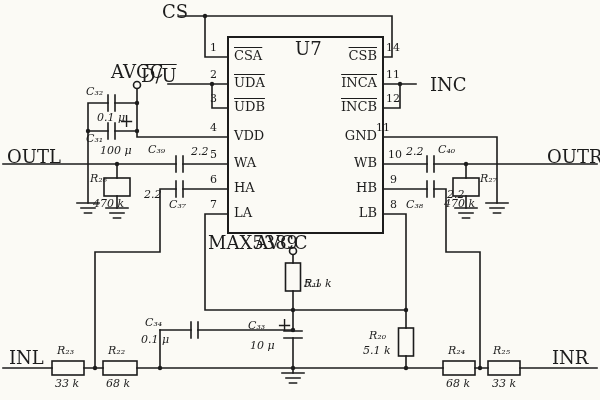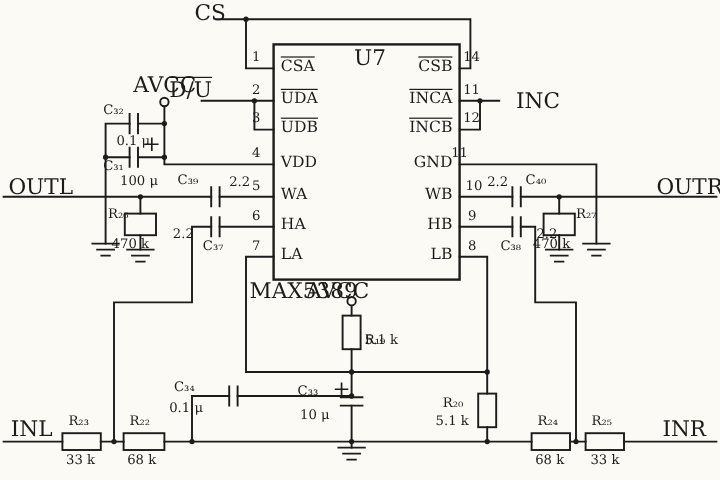--- a/index.html
+++ b/index.html
@@ -1,20 +1,20 @@
 <!DOCTYPE html>
 <html><head>
 <meta charset="utf-8">
 <style>
   html,body{margin:0;padding:0;background:#ffffff;}
   .sch{position:relative;width:600px;height:400px;background:#fbfaf5;
        font-family:"DejaVu Serif","DejaVu Sans",serif;color:#1c1c1c;overflow:hidden;}
   .sch svg{position:absolute;left:0;top:0;}
   .lbl{position:absolute;font-size:18px;line-height:1;white-space:nowrap;}
-  .sm{font-size:11px;}
+  .sm{font-size:11px;font-style:italic;}
   .pnum{position:absolute;font-size:11px;line-height:1;white-space:nowrap;}
   .pname{position:absolute;font-size:13px;line-height:1;white-space:nowrap;}
   .pr{right:223px;}
   .ovl{text-decoration:overline;}
 </style>
 </head>
 <body>
 
 <div class="sch">
 
@@ -144,21 +144,21 @@
   <span class="lbl sm" style="left:480px;top:173px">R₂₇</span>
   <span class="lbl sm" style="left:444px;top:198px">470 k</span>
 
   <span class="lbl sm" style="left:148px;top:144px">C₃₉</span>
   <span class="lbl sm" style="left:191px;top:146px">2.2</span>
   <span class="lbl sm" style="left:144px;top:189px">2.2</span>
   <span class="lbl sm" style="left:169px;top:199px">C₃₇</span>
 
   <span class="lbl sm" style="left:406px;top:146px">2.2</span>
   <span class="lbl sm" style="left:438px;top:144px">C₄₀</span>
-  <span class="lbl sm" style="left:417px;top:199px">C₃₈</span>
+  <span class="lbl sm" style="left:406px;top:199px">C₃₈</span>
   <span class="lbl sm" style="left:447px;top:189px">2.2</span>
 
   <span class="lbl sm" style="left:304px;top:278px">R₁₉</span>
   <span class="lbl sm" style="left:304px;top:278px">5.1 k</span>
   <span class="lbl sm" style="left:369px;top:330px">R₂₀</span>
   <span class="lbl sm" style="left:363px;top:345px">5.1 k</span>
 
   <span class="lbl sm" style="left:145px;top:317px">C₃₄</span>
   <span class="lbl sm" style="left:141px;top:334px">0.1 μ</span>
   <span class="lbl sm" style="left:248px;top:320px">C₃₃</span>

